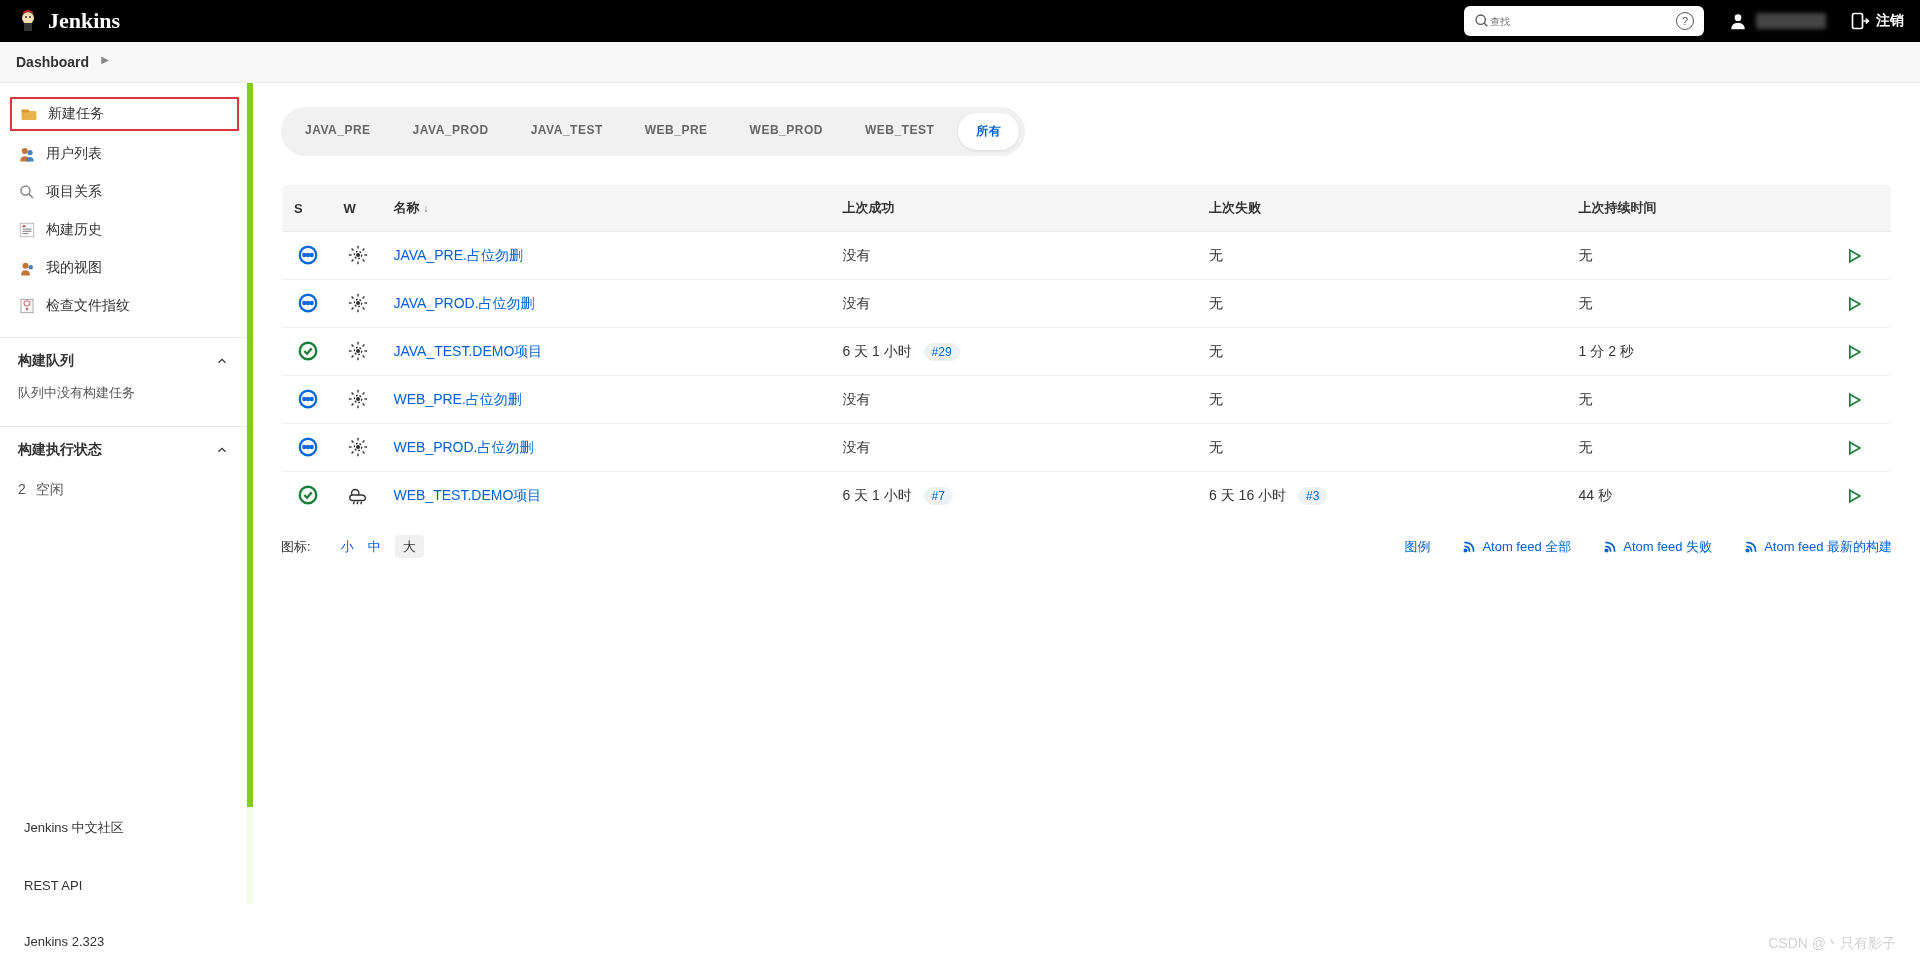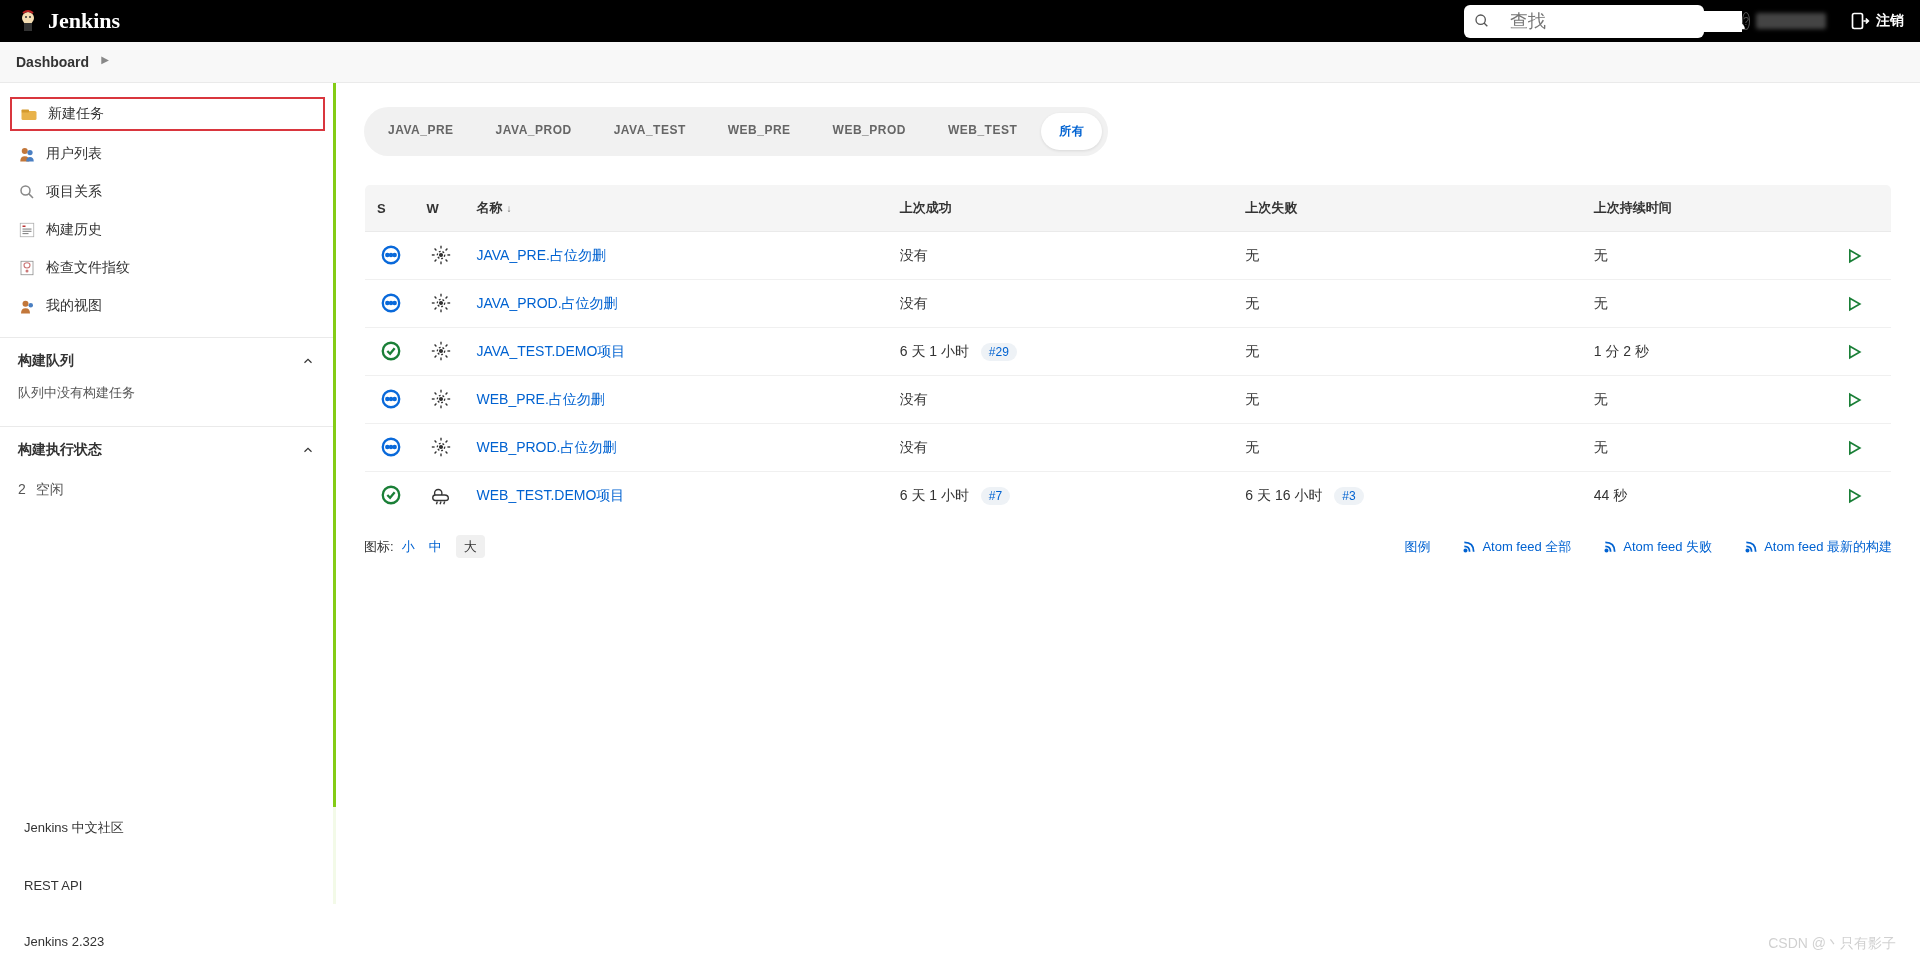--- a/index.html
+++ b/index.html
@@ -5,34 +5,34 @@
 * { box-sizing: border-box; margin: 0; padding: 0; }
 body { font-family: -apple-system, BlinkMacSystemFont, "Segoe UI", Arial, sans-serif; font-size: 14px; color: #333; background: #fff; }
 
 
 .header { background: #000; height: 42px; display: flex; align-items: center; padding: 0 16px; color: #fff; }
 .logo { display: flex; align-items: center; gap: 8px; cursor: pointer; }
 .logo-img { width: 24px; height: 24px; }
 .logo-text { font-family: Georgia, serif; font-weight: bold; font-size: 22px; color: #fff; }
 .header-spacer { flex: 1; }
 .search-box { display: flex; align-items: center; background: #fff; border-radius: 6px; padding: 6px 10px; width: 240px; }
-.search-box input { border: none; outline: none; flex: 1; font-size: 18px; margin-left: 20px; }
+.search-box input { border: none; outline: none; flex: 1; font-size: 10px; margin-left: 0; }
 .search-box .help { width: 18px; height: 18px; border: 1.5px solid #555; border-radius: 50%; display: flex; align-items: center; justify-content: center; font-size: 11px; color: #555; cursor: pointer; }
 .header-user { display: flex; align-items: center; margin-left: 24px; gap: 8px; cursor: pointer; }
 .user-blur { width: 70px; height: 16px; background: #444; filter: blur(2px); border-radius: 2px; }
 .logout { display: flex; align-items: center; gap: 6px; margin-left: 24px; cursor: pointer; color: #fff; font-weight: bold; }
 
 
 .breadcrumb { background: #f8f8f8; border-bottom: 1px solid #eaeaea; padding: 12px 16px; display: flex; align-items: flex-start; gap: 12px; }
 .breadcrumb-item { font-weight: bold; color: #333; cursor: pointer; }
 .bc-caret { color: #888; font-size: 10px; }
 
 
 .page { display: flex; min-height: calc(100vh - 140px); }
-.sidebar { width: 336px; border-right: 3px solid #84cc16; padding-top: 10px; }
+.sidebar { width: 253px; border-right: 6px solid #84cc16; padding-top: 10px; }
 .side-item { display: flex; align-items: center; gap: 10px; padding: 10px 18px; cursor: pointer; color: #333; }
 .side-item.highlight { border: 2px solid #d9363e; margin: 4px 8px 4px 10px; padding: 6px 8px; }
 .side-icon { width: 18px; height: 18px; display: inline-flex; align-items: center; justify-content: center; }
 .side-section { border-top: 1px solid #eaeaea; margin-top: 12px; }
 .side-section-head { display: flex; justify-content: space-between; align-items: center; padding: 14px 18px; font-weight: bold; cursor: pointer; }
 .side-text { padding: 0 18px 12px 18px; color: #555; font-size: 13px; }
 .executor { padding: 8px 18px; color: #555; }
 .executor .num { margin-right: 10px; }
 
 
@@ -48,21 +48,21 @@
 .col-s, .col-w { width: 50px; text-align: center; }
 .col-run { width: 60px; text-align: center; }
 .job-link { color: #0062d1; font-weight: 500; cursor: pointer; }
 .build-badge { background: #eef2f6; color: #0062d1; padding: 2px 8px; border-radius: 10px; font-size: 12px; margin-left: 8px; cursor: pointer; }
 .sort-arrow { font-size: 10px; margin-left: 4px; color: #666; }
 
 .status-icon { width: 20px; height: 20px; display: inline-block; }
 .run-btn { cursor: pointer; color: #1a7f37; }
 
 .table-footer { display: flex; align-items: center; margin-top: 18px; font-size: 13px; }
-.icon-size { display: flex; align-items: center; gap: 4px; }
+.icon-size { display: flex; align-items: center; gap: 26px; }
 .icon-size .label { color: #333; margin-right: 4px; }
 .size-opt { color: #0062d1; cursor: pointer; }
 .size-opt.active { background: #f0f0f0; color: #333; padding: 4px 8px; border-radius: 4px; }
 .footer-links { margin-left: auto; display: flex; gap: 32px; align-items: center; }
 .footer-link { color: #0062d1; cursor: pointer; display: flex; align-items: center; gap: 6px; }
 
 
 .bottom-bar { position: fixed; bottom: 0; left: 0; right: 0; padding: 12px 24px; display: flex; justify-content: flex-end; gap: 41px; font-size: 13px; color: #333; background: rgba(255,255,255,0.9); flex-direction: column; }
 .bottom-bar span { cursor: pointer; }
 .watermark { position: fixed; bottom: 8px; right: 24px; color: rgba(120,120,120,0.35); font-size: 14px; pointer-events: none; }
@@ -162,36 +162,36 @@
               <rect x="6" y="10" width="12" height="1.5" fill="#888"></rect>
               <rect x="6" y="13" width="12" height="1.5" fill="#888"></rect>
               <rect x="6" y="16" width="8" height="1.5" fill="#888"></rect>
             </svg>
           </span>
           <span>构建历史</span>
         </div>
         <div class="side-item">
           <span class="side-icon">
             <svg width="18" height="18" viewBox="0 0 24 24">
+              <circle cx="10" cy="9" r="4" fill="#c2773a"></circle>
+              <path d="M4 22 Q4 15 10 15 Q16 15 16 22" fill="#c2773a"></path>
+              <circle cx="17" cy="11" r="3" fill="#4a7fc2"></circle>
+            </svg>
+          </span>
+          <span>我的视图</span>
+        </div>
+        <div class="side-item">
+          <span class="side-icon">
+            <svg width="18" height="18" viewBox="0 0 24 24">
               <rect x="4" y="3" width="16" height="18" fill="#fff" stroke="#888"></rect>
               <path d="M8 8 Q8 5 12 5 Q16 5 16 8 Q16 12 12 12 Q8 12 8 8" fill="none" stroke="#c77" stroke-width="1.5"></path>
               <circle cx="12" cy="16" r="2" fill="#c77"></circle>
             </svg>
           </span>
           <span>检查文件指纹</span>
-        </div>
-        <div class="side-item">
-          <span class="side-icon">
-            <svg width="18" height="18" viewBox="0 0 24 24">
-              <circle cx="10" cy="9" r="4" fill="#c2773a"></circle>
-              <path d="M4 22 Q4 15 10 15 Q16 15 16 22" fill="#c2773a"></path>
-              <circle cx="17" cy="11" r="3" fill="#4a7fc2"></circle>
-            </svg>
-          </span>
-          <span>我的视图</span>
         </div>
       </div>
 
     <div class="side-section">
       <div class="side-section-head">
         <span>构建队列</span>
         <span>
             <svg width="14" height="14" viewBox="0 0 24 24" fill="none" stroke="#333" stroke-width="2">
               <path d="M6 15 L12 9 L18 15"></path>
             </svg>

